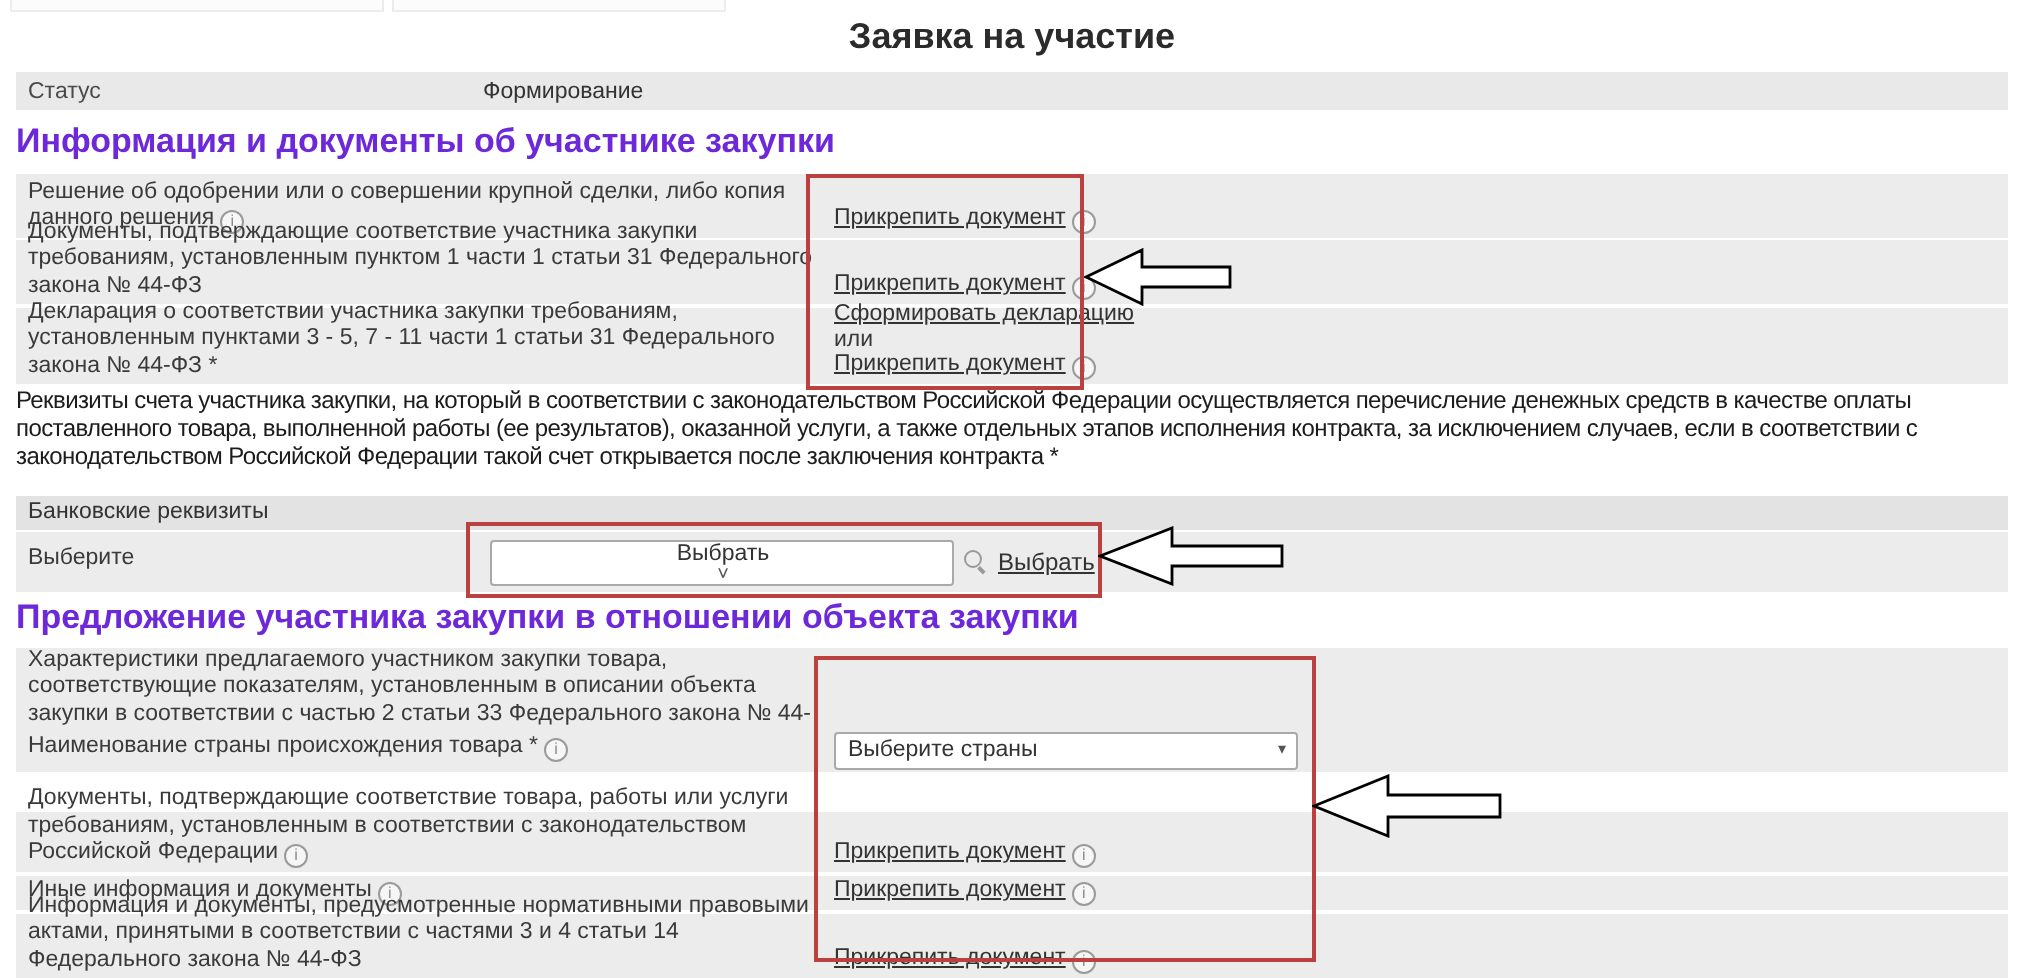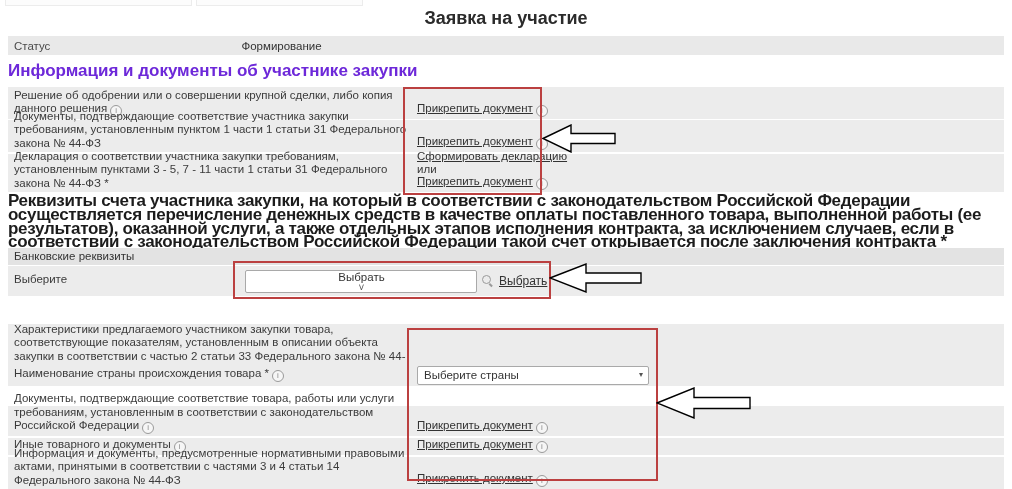--- a/index.html
+++ b/index.html
@@ -49,22 +49,22 @@
   }
   .search-icon::before{
     content:"";position:absolute;left:1px;top:1px;width:7px;height:7px;
     border:1.6px solid #9a9a9a;border-radius:50%;
   }
   .search-icon::after{
     content:"";position:absolute;left:9px;top:9px;width:4px;height:1.8px;
     background:#9a9a9a;transform:rotate(45deg);transform-origin:0 0;
   }
   .note{
-    position:absolute;left:8px;width:998px;font-size:17px;line-height:13.8px;
-    font-weight:700;letter-spacing:-0.3px;color:#1c1c1c;font-stretch:condensed;
+    position:absolute;left:8px;width:998px;font-size:12px;line-height:13.8px;
+    font-weight:400;letter-spacing:-0.3px;color:#1c1c1c;font-stretch:condensed;
   }
   .redbox{
     position:absolute;border:2px solid #bb4040;background:transparent;z-index:5;
     pointer-events:none;
   }
   .arrow{position:absolute;z-index:6;}
   .arrow svg{display:block;}
   .status-lbl{padding:3px 0 0 6px;font-size:11.5px;color:#4a4a4a;display:inline-block;width:223px;}
   .status-val{padding:3px 0 0 0;font-size:11.5px;color:#333;display:inline-block;}
 </style>
@@ -117,20 +117,21 @@
   <div class="row" style="top:266px;height:30px;align-items:center;">
     <div class="lbl" style="width:237px;padding-top:0;">Выберите</div>
     <div class="select" style="width:232px;height:23px;flex-direction:column;">
       <span>Выбрать</span>
       <span class="chev">˅</span>
     </div>
     <span class="search-icon"></span>
     <span class="link" style="font-size:12px;">Выбрать</span>
   </div>
 
+  <div class="section-title" style="top:299px;">Предложение участника закупки в отношении объекта закупки</div>
 
   <div class="row" style="top:324px;height:56px;">
     <div class="lbl">
       <span>Характеристики предлагаемого участником закупки товара, соответствующие показателям, установленным в описании объекта закупки в соответствии с частью 2 статьи 33 Федерального закона № 44-ФЗ, товарный знак (при наличии у товара товарного знака)</span><span class="info">i</span>
     </div>
     <div class="act">
       <span class="link">Прикрепить документ</span><span class="info">i</span>
     </div>
   </div>
 
@@ -148,21 +149,21 @@
     <div class="lbl">
       <span>Документы, подтверждающие соответствие товара, работы или услуги требованиям, установленным в соответствии с законодательством Российской Федерации</span><span class="info">i</span>
     </div>
     <div class="act">
       <span class="link">Прикрепить документ</span><span class="info">i</span>
     </div>
   </div>
 
   <div class="row" style="top:438px;height:17px;">
     <div class="lbl" style="padding-top:1px;">
-      <span>Иные товарного и документы</span><span class="info">i</span>
+      <span>Иные информация и документы</span><span class="info">i</span>
     </div>
     <div class="act" style="padding-top:1px;">
       <span class="link">Прикрепить документ</span><span class="info">i</span>
     </div>
   </div>
 
   <div class="row" style="top:457px;height:32px;">
     <div class="lbl">
       <span>Информация и документы, предусмотренные нормативными правовыми актами, принятыми в соответствии с частями 3 и 4 статьи 14 Федерального закона № 44-ФЗ</span>
     </div>

